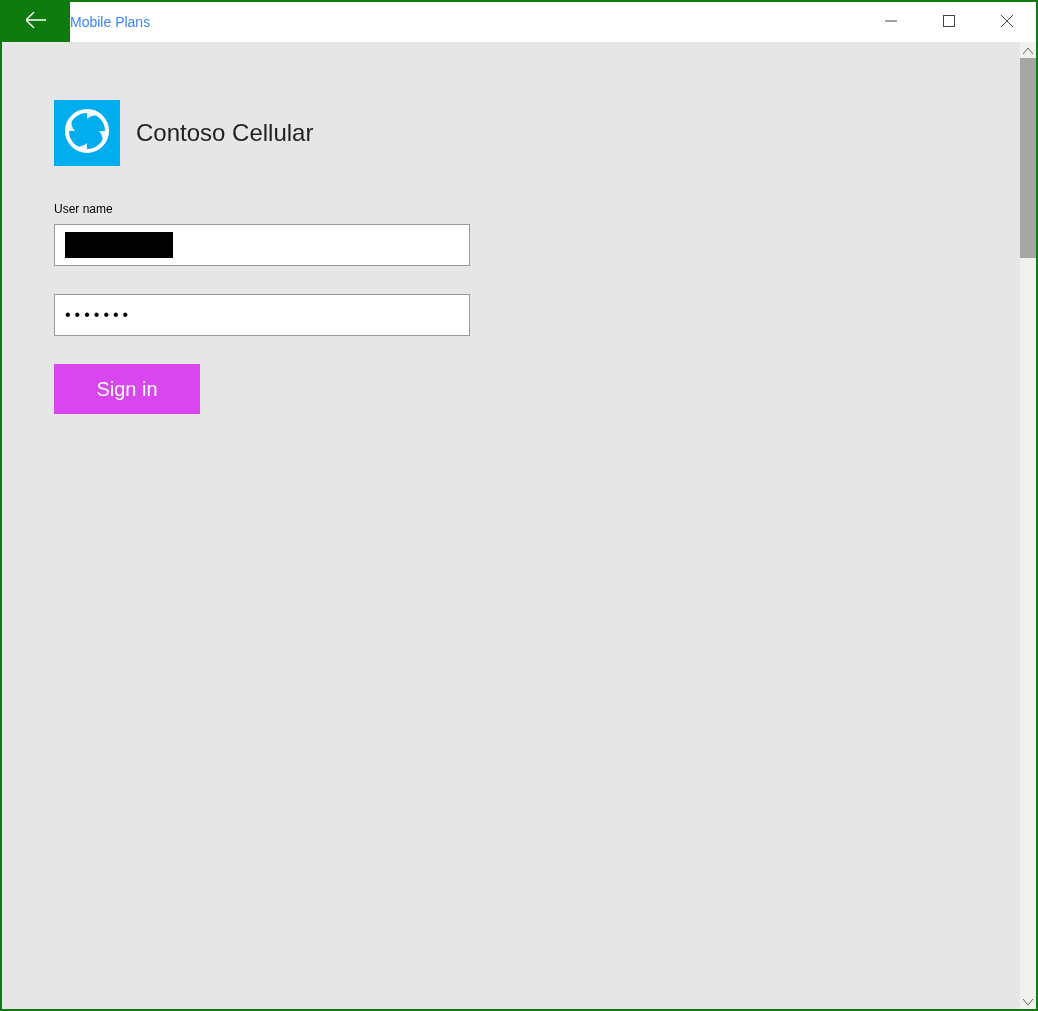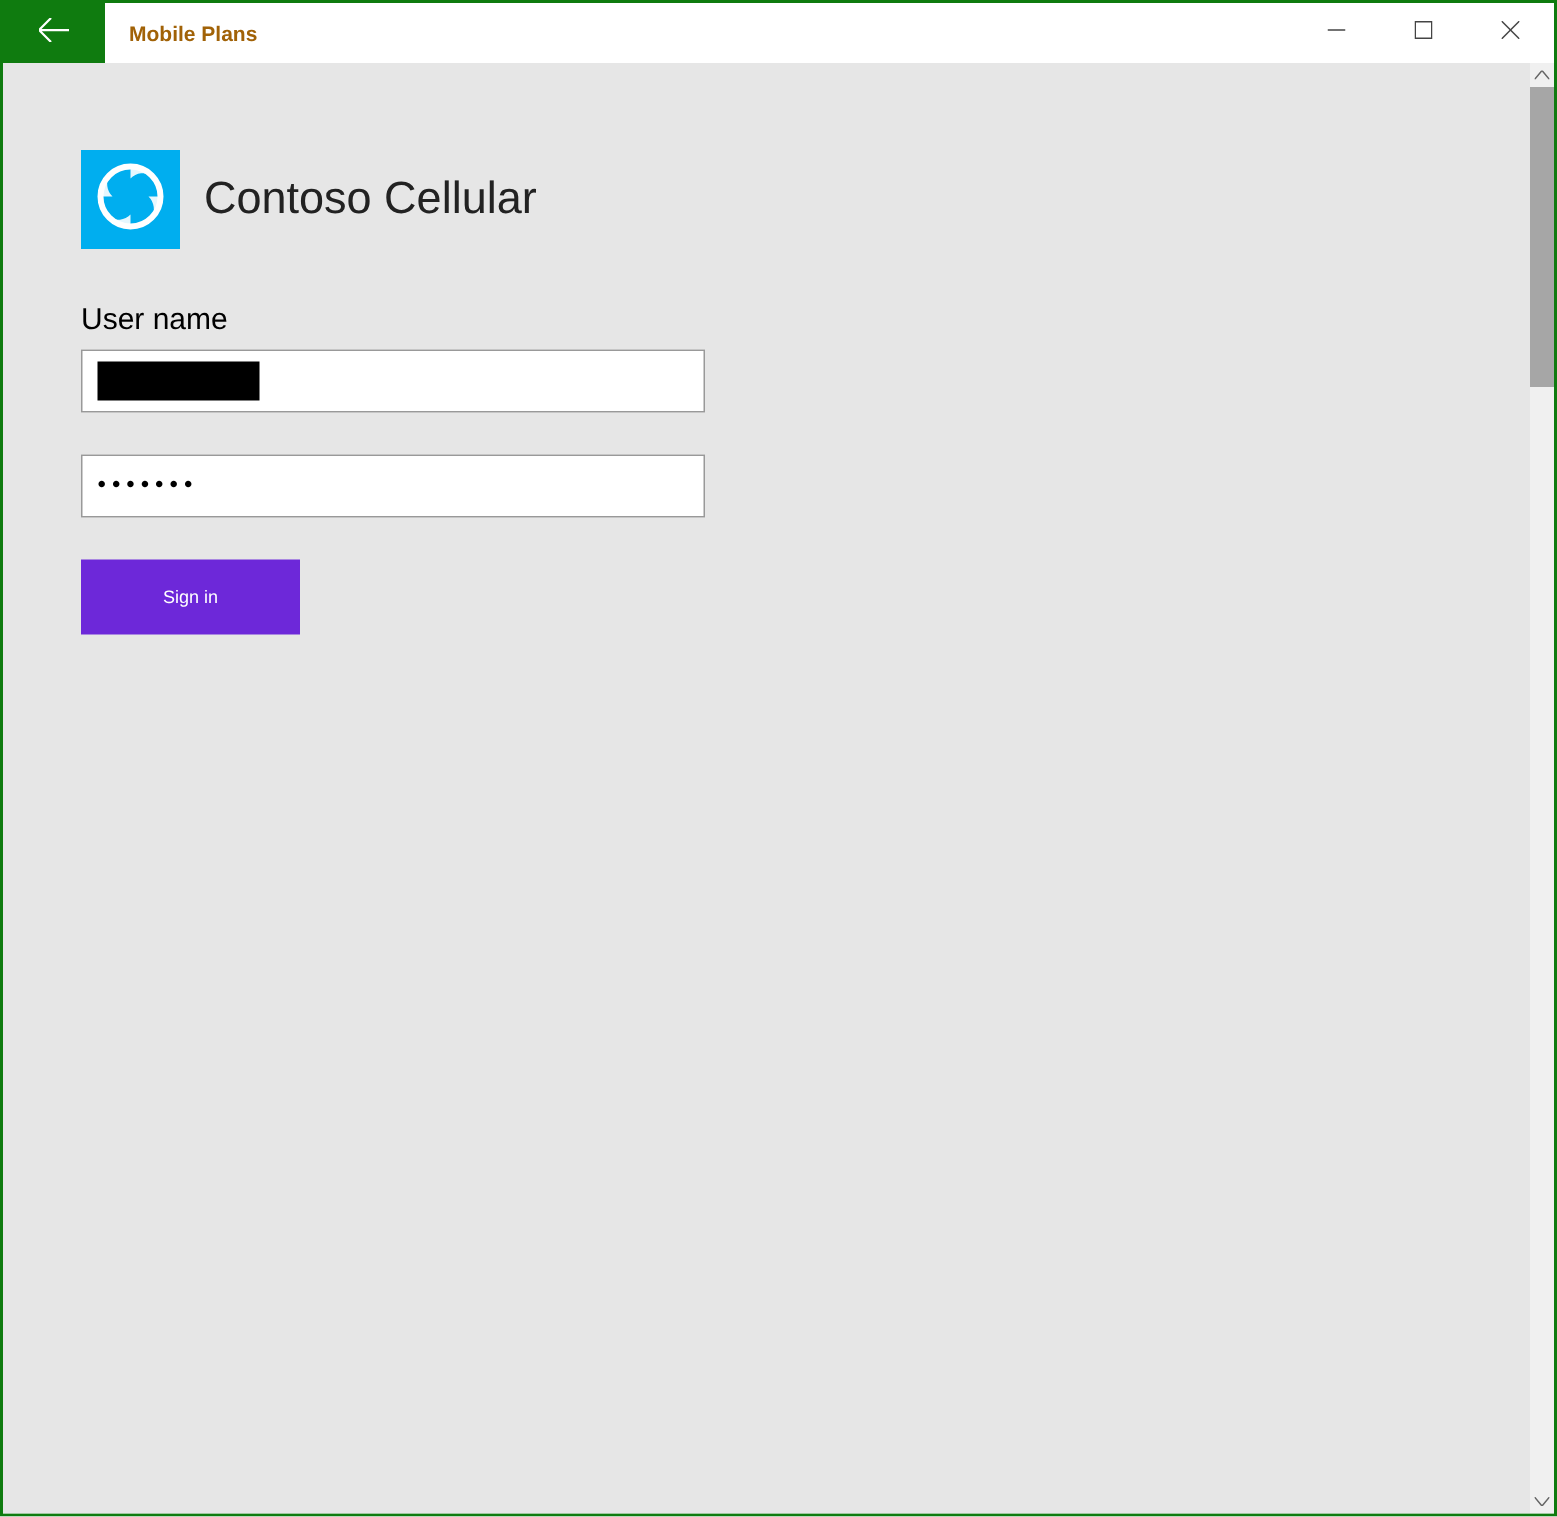--- a/index.html
+++ b/index.html
@@ -31,26 +31,26 @@
     .back-button {
       width: 68px;
       background: #0f7b0f;
       display: flex;
       align-items: center;
       justify-content: center;
       color: #fff;
     }
     .app-title {
       flex: 0 0 auto;
-      padding-left: 16px;
+      padding-left: 0;
       display: flex;
       align-items: center;
       font-size: 14px;
-      font-weight: 700;
-      color: #a16207;
+      font-weight: 400;
+      color: #3b82f6;
     }
     .titlebar-spacer {
       flex: 1;
     }
     .window-controls {
       display: flex;
       align-items: stretch;
     }
     .win-ctrl {
       width: 58px;
@@ -106,32 +106,32 @@
     }
     .brand-logo {
       width: 66px;
       height: 66px;
       background: #00aeef;
       display: flex;
       align-items: center;
       justify-content: center;
     }
     .brand-name {
-      font-size: 30px;
+      font-size: 24px;
       font-weight: 400;
       color: #222;
     }
     .headline {
       font-size: 24px;
       font-weight: 600;
       color: #000;
       margin-bottom: 40px;
     }
     .field-label {
-      font-size: 20px;
+      font-size: 12px;
       color: #000;
       margin-bottom: 8px;
       font-weight: 400;
     }
     .text-input {
       width: 416px;
       height: 42px;
       border: 1px solid #999;
       background: #fff;
       padding: 0 10px;
@@ -147,24 +147,24 @@
       background: #000;
     }
     .password-dots {
       font-size: 16px;
       letter-spacing: 4px;
       color: #000;
     }
     .signin-button {
       width: 146px;
       height: 50px;
-      background: #6d28d9;
+      background: #d946ef;
       color: #fff;
       border: none;
-      font-size: 12px;
+      font-size: 20px;
       font-family: inherit;
       display: flex;
       align-items: center;
       justify-content: center;
     }
   </style>
 </head>
 <body>
 
 <div class="window">

